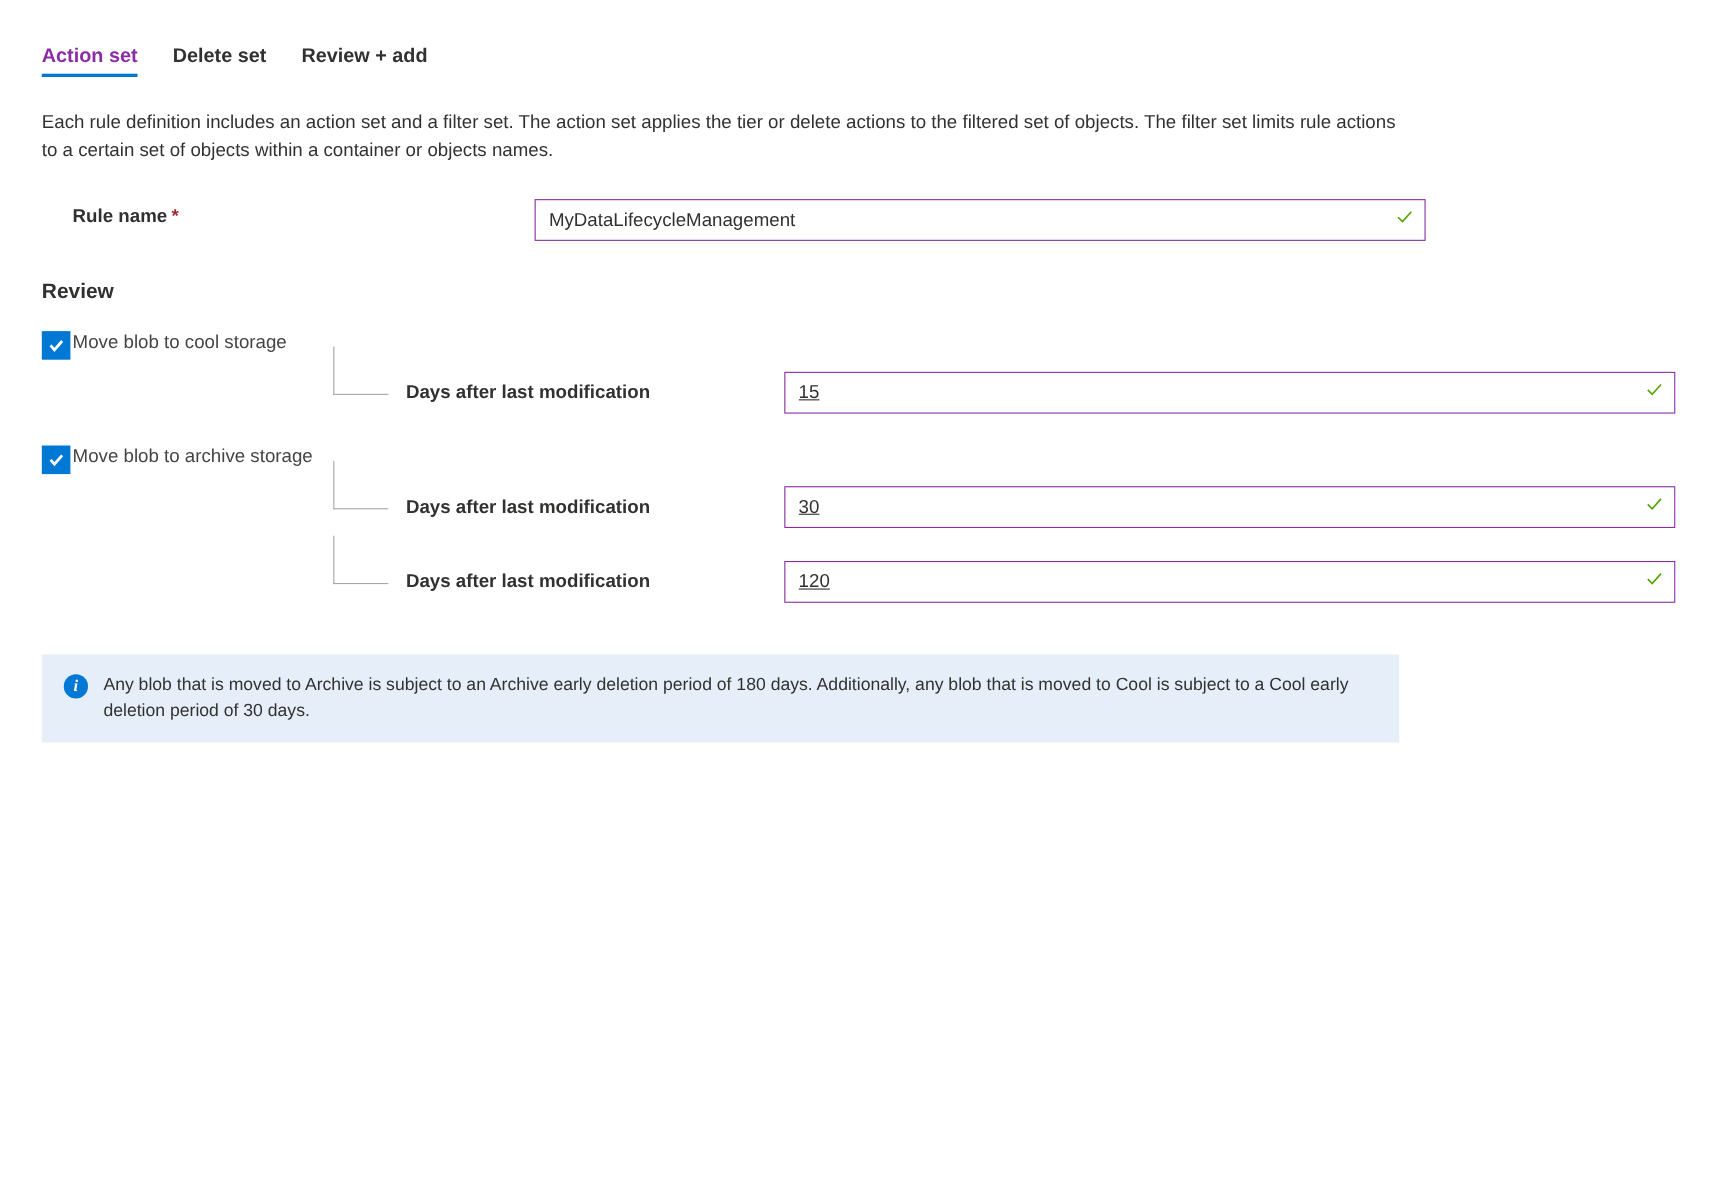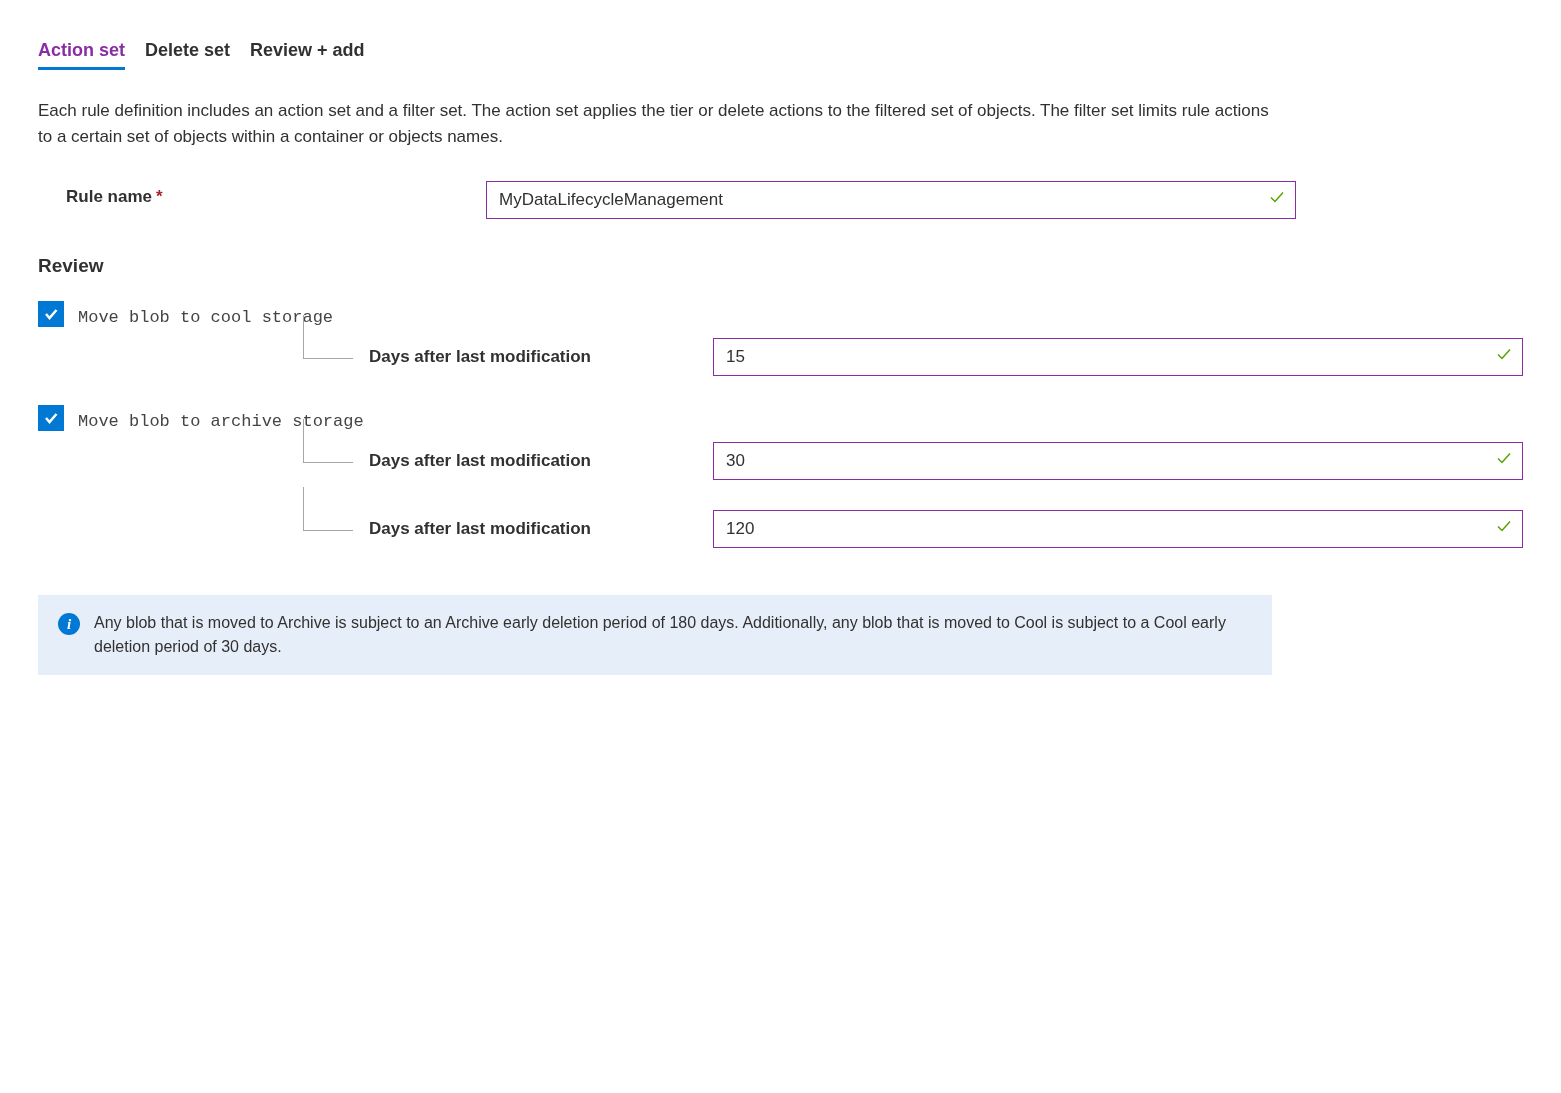--- a/index.html
+++ b/index.html
@@ -5,21 +5,21 @@
     * { box-sizing: border-box; margin: 0; padding: 0; }
     body {
       font-family: "Segoe UI", -apple-system, BlinkMacSystemFont, sans-serif;
       font-size: 17px;
       color: #323130;
       padding: 40px 38px;
       background: #fff;
     }
     .tabs {
       display: flex;
-      gap: 20px;
+      gap: 32px;
       border-bottom: none;
       margin-bottom: 28px;
     }
     .tab {
       font-size: 18px;
       font-weight: 600;
       color: #323130;
       padding-bottom: 6px;
       cursor: pointer;
     }
@@ -57,42 +57,42 @@
       height: 38px;
       border: 1px solid #8a2da5;
       padding: 0 20px 0 12px;
       font-size: 17px;
       font-family: inherit;
       color: #323130;
       outline: none;
     }
     .text-input.narrow {
       border: 1px solid #8a2da5;
+      text-decoration: underline;
     }
     .valid-check {
       position: absolute;
       right: 10px;
       top: 50%;
       transform: translateY(-50%);
       color: #57a300;
     }
     .section-heading {
       font-size: 19px;
       font-weight: 700;
       margin: 36px 0 24px 0;
     }
     .blob-option {
       margin-bottom: 10px;
     }
     .checkbox-row {
       display: flex;
-      align-items: flex-end;
-      gap: 14px;
+      align-items: flex-start;
+      gap: 2px;
       margin-bottom: 10px;
-      font-family: Liberation Mono, monospace;
     }
     .checkbox {
       width: 26px;
       height: 26px;
       background: #0078d4;
       display: flex;
       align-items: center;
       justify-content: center;
       cursor: pointer;
       flex-shrink: 0;

